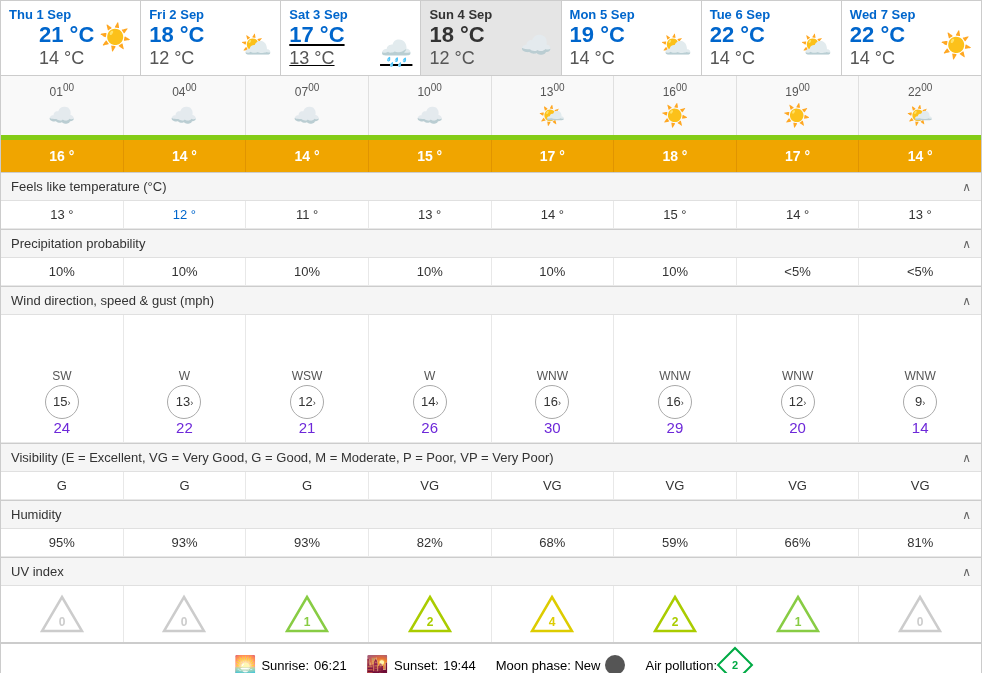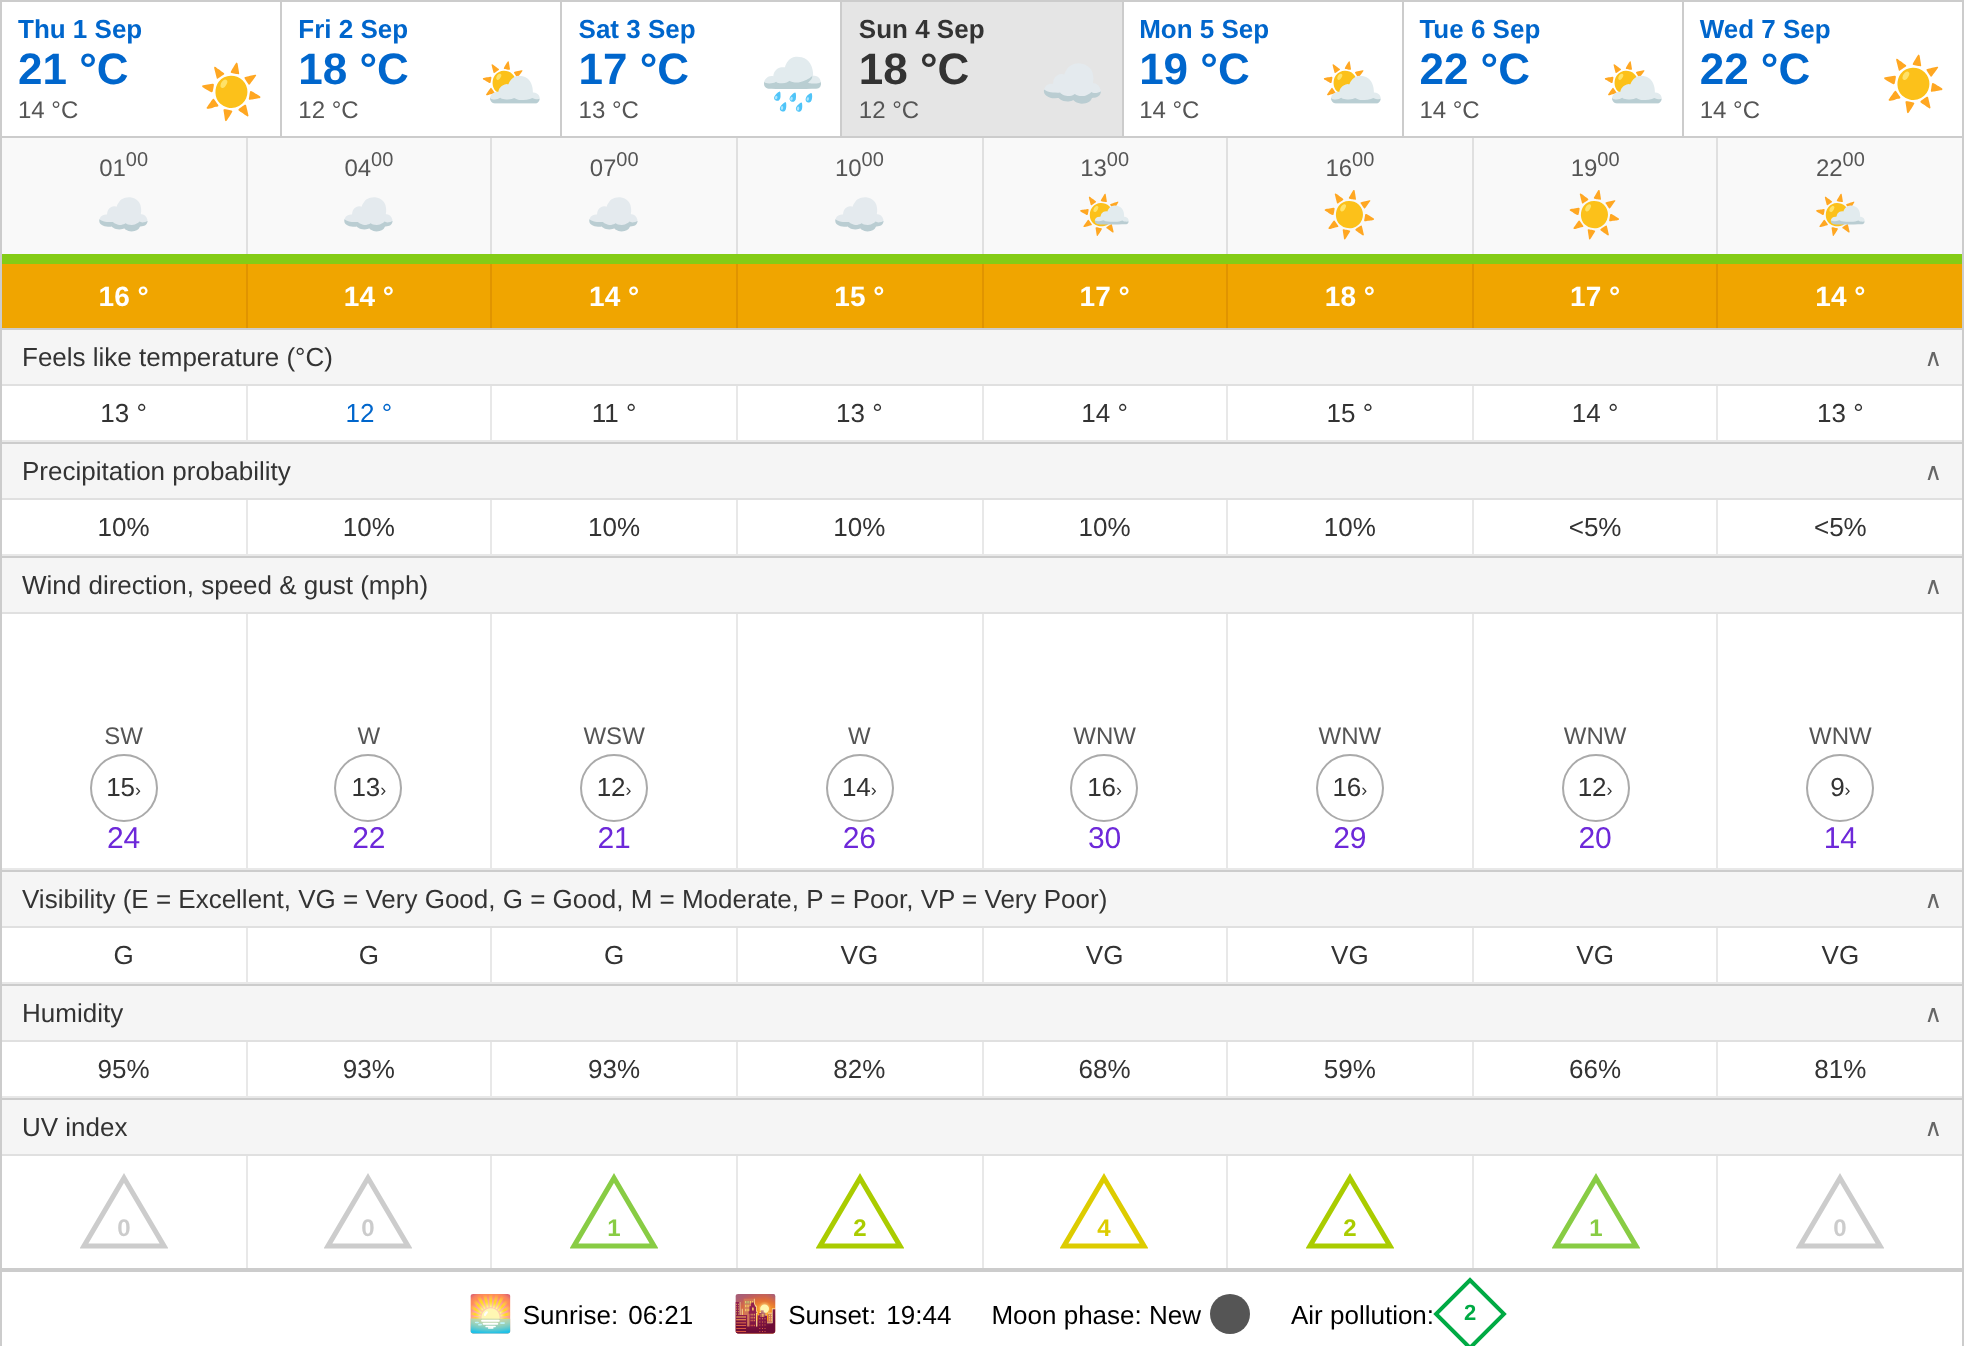--- a/index.html
+++ b/index.html
@@ -14,21 +14,21 @@
       padding: 6px 8px;
       border-right: 1px solid #ccc;
       background: #fff;
     }
     .day-cell:last-child { border-right: none; }
     .day-cell.active { background: #e5e5e5; }
     .day-name { font-weight: bold; color: #0066cc; font-size: 13px; }
     .day-name.active { color: #333; }
     .day-high { font-size: 22px; font-weight: bold; color: #0066cc; }
     .day-high.active { color: #333; }
-    .day-low { font-size: 12px; color: #555; }
+    .day-low { font-size: 18px; color: #555; }
 
     
     .hourly-row { display: flex; border-bottom: 5px solid #84cc16; background: #f9f9f9; }
     .hourly-cell {
       flex: 1;
       padding: 6px 8px;
       border-right: 1px solid #e0e0e0;
       text-align: center;
     }
     .hourly-cell:last-child { border-right: none; }
@@ -133,41 +133,41 @@
     sup { font-size: 10px; }
   </style>
 </head>
 <body>
 
 <div class="weather-container">
 
   <div class="day-headers">
   <div class="day-cell">
     <div class="day-name">Thu 1 Sep</div>
-    <div style="display:flex;align-items:flex-end;justify-content:space-between;">
+    <div style="display:flex;align-items:flex-start;justify-content:space-between;margin-left:30px;">
       <div>
         <div class="day-high">21 °C</div>
         <div class="day-low">14 °C</div>
       </div>
       <div style="font-size:26px;">☀️</div>
     </div>
   </div>
       <div class="day-cell">
     <div class="day-name">Fri 2 Sep</div>
     <div style="display:flex;align-items:center;justify-content:space-between;">
       <div>
         <div class="day-high">18 °C</div>
         <div class="day-low">12 °C</div>
       </div>
       <div style="font-size:26px;">⛅</div>
     </div>
   </div>
       <div class="day-cell">
     <div class="day-name">Sat 3 Sep</div>
-    <div style="display:flex;align-items:center;justify-content:space-between;">
+    <div style="display:flex;align-items:flex-end;justify-content:space-between;text-decoration:underline;">
       <div>
         <div class="day-high">17 °C</div>
         <div class="day-low">13 °C</div>
       </div>
       <div style="font-size:26px;">🌧️</div>
     </div>
   </div>
       <div class="day-cell active">
     <div class="day-name active">Sun 4 Sep</div>
     <div style="display:flex;align-items:center;justify-content:space-between;">

